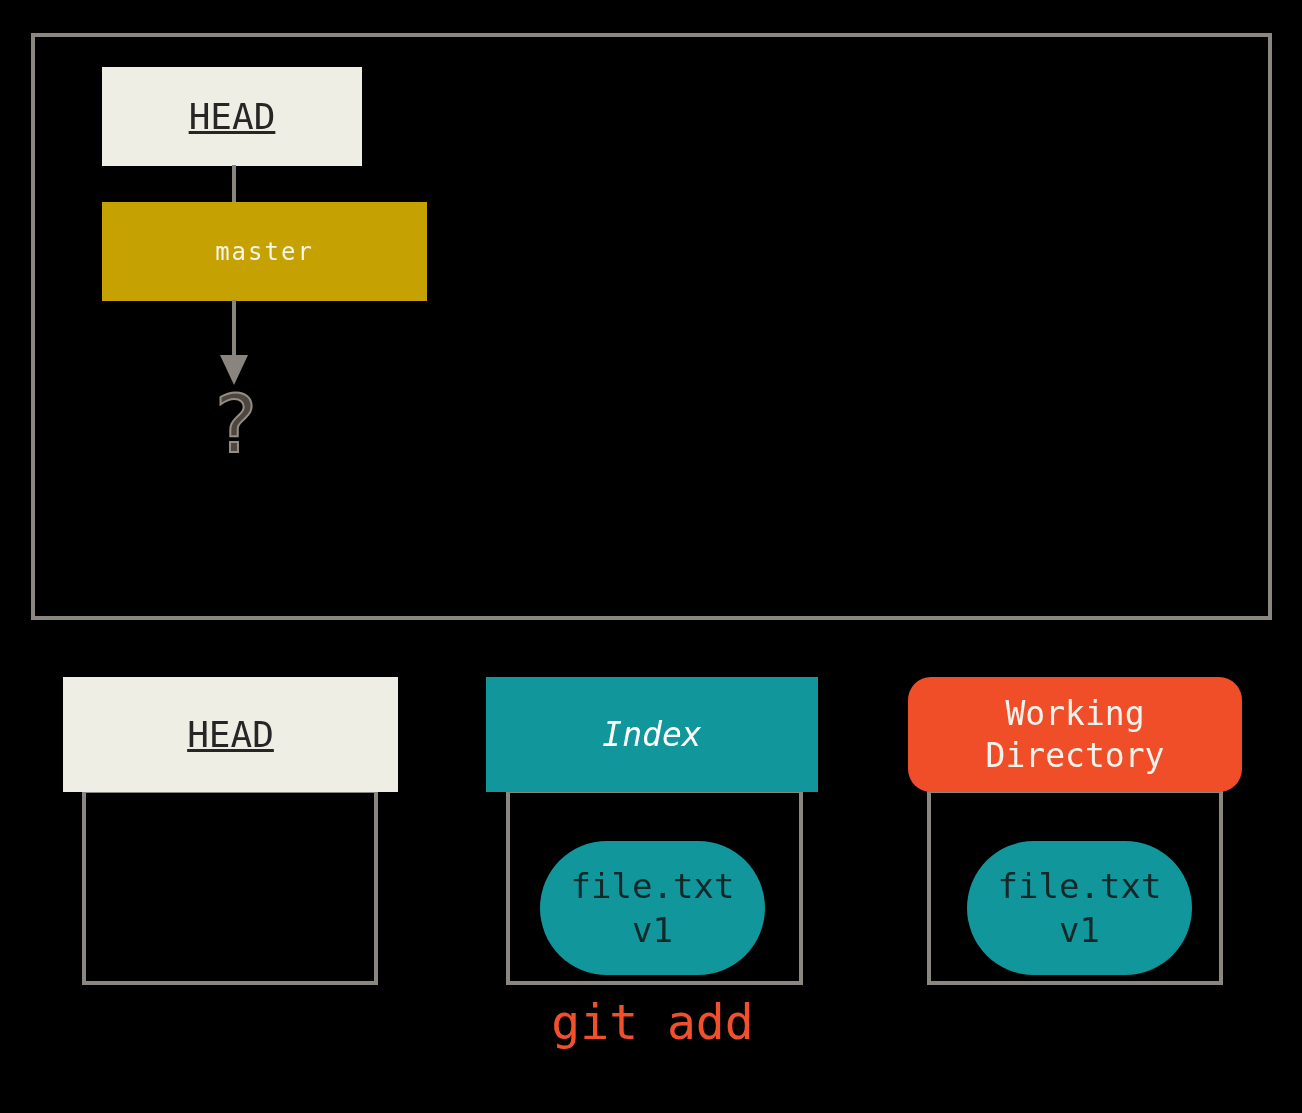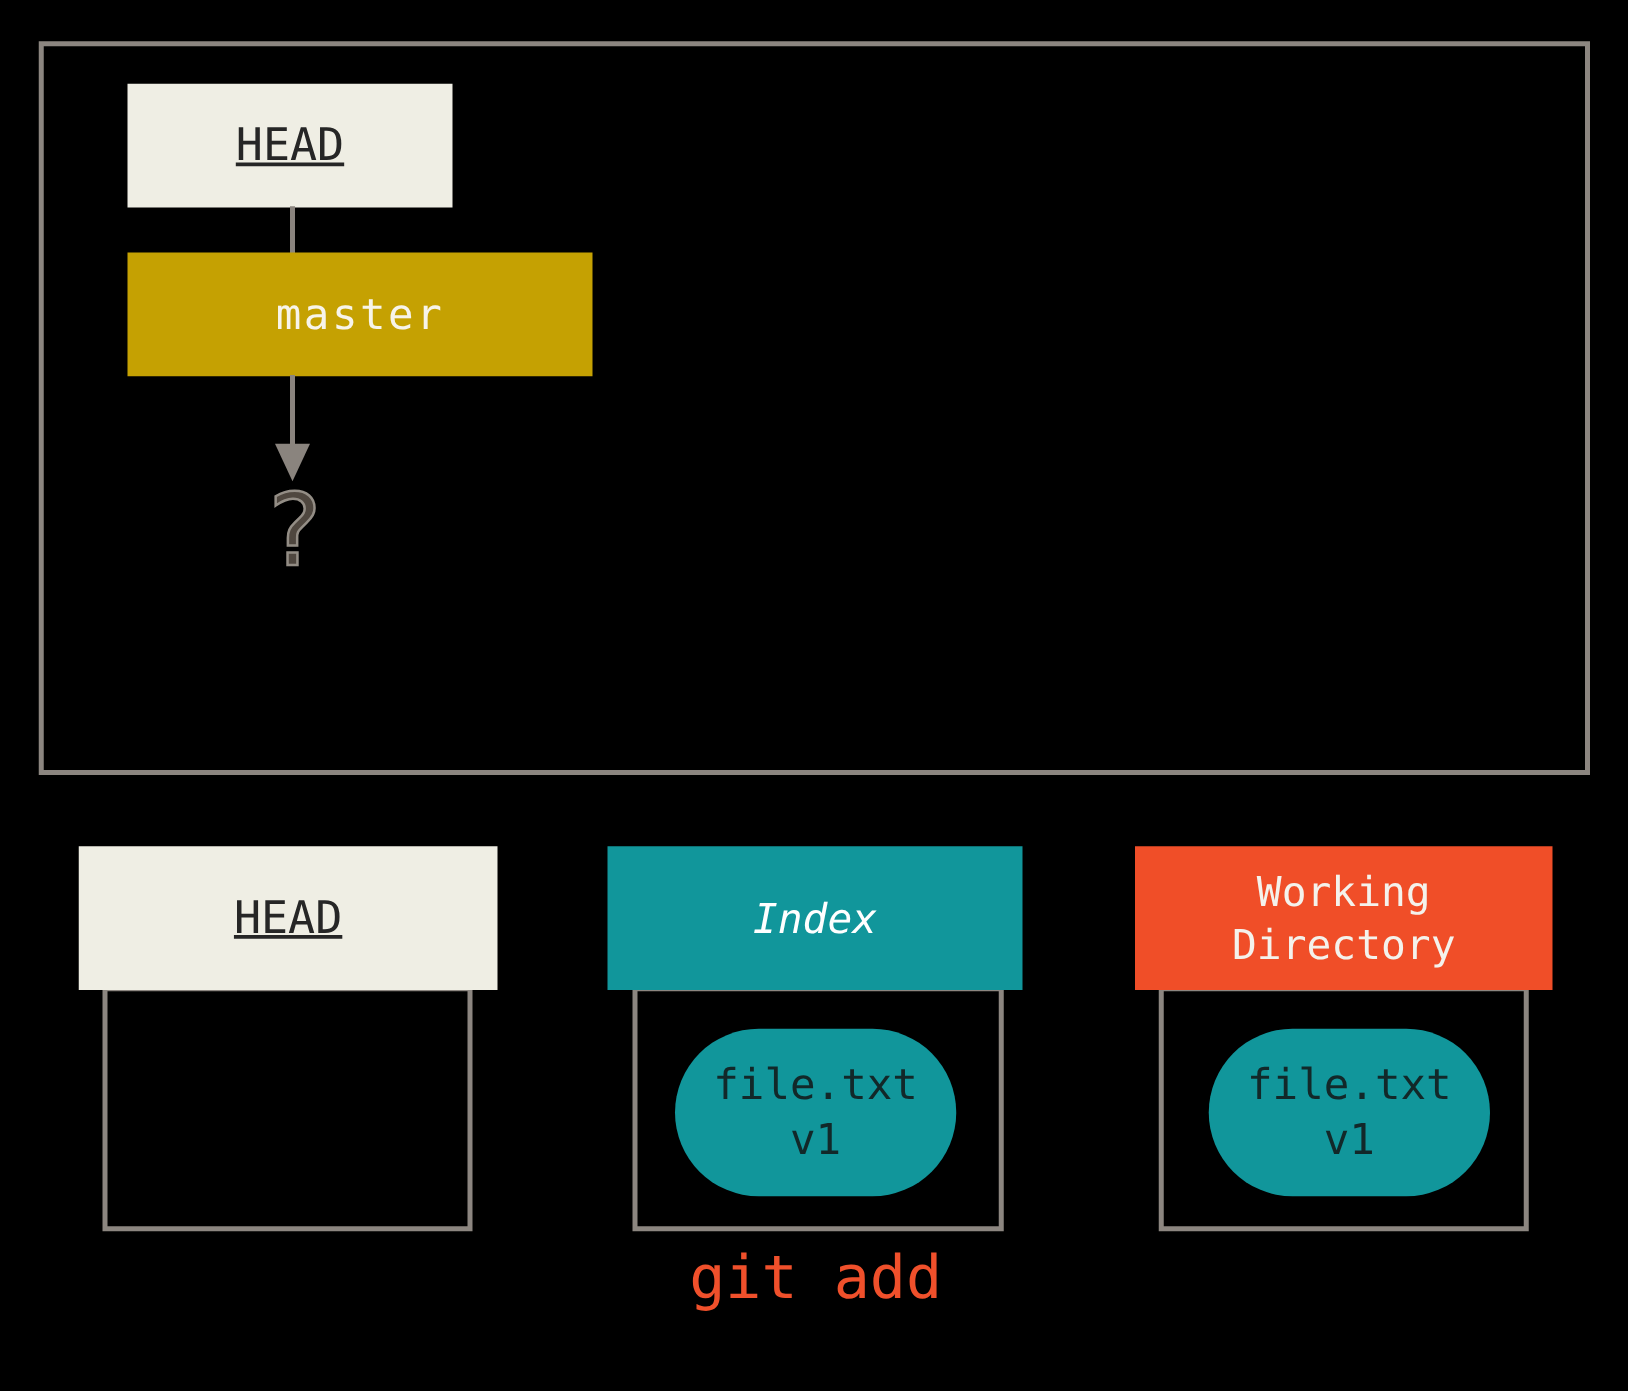--- a/index.html
+++ b/index.html
@@ -39,21 +39,21 @@
     align-items: center;
     justify-content: center;
     text-align: center;
   }
   .cream   { background: #EFEEE4; color: #262626; text-decoration: underline; }
   .gold    { background: #C5A102; color: #F7F4EA; }
   .teal    { background: #11969B; color: #ffffff; font-style: italic; }
   .orange  { background: #F04E28; color: #F4F2EC; }
 
   .head-top   { left: 67px;  top: 30px;  width: 260px; height: 99px; font-size: 36px; }
-  .master-box { left: 67px;  top: 165px; width: 372px; height: 99px; font-size: 34px; letter-spacing: 2px; }
+  .master-box { left: 67px;  top: 165px; width: 325px; height: 99px; font-size: 24px; letter-spacing: 2px; }
 
   .conn { background: #8A847E; width: 4px; }
   .conn1 { left: 197px; top: 128px; height: 38px; }
   .conn2 { left: 197px; top: 263px; height: 56px; }
   .arrow-head {
     left: 185px; top: 318px;
     width: 0; height: 0;
     border-left: 14px solid transparent;
     border-right: 14px solid transparent;
     border-top: 30px solid #8A847E;
@@ -64,35 +64,35 @@
     font-size: 80px;
     line-height: 1;
     color: #4F473F;
     -webkit-text-stroke: 2px #938D85;
   }
 
   
   .area-header { height: 115px; top: 677px; font-size: 33px; line-height: 1.25; z-index: 2; }
   .head2-header  { left: 63px;  width: 335px; font-size: 36px; }
   .index-header  { left: 486px; width: 332px; }
-  .wd-header     { left: 908px; width: 334px; }
+  .wd-header     { left: 908px; width: 334px; border-radius: 23px; }
   .wd-header .wrap { display: block; max-width: 240px; margin: 0 auto; }
 
   .area-outline {
     top: 789px; height: 196px;
     border: 4px solid #8C8680;
     background: transparent;
     z-index: 1;
   }
   .head2-outline { left: 82px;  width: 296px; }
   .index-outline { left: 506px; width: 297px; }
   .wd-outline    { left: 927px; width: 296px; }
 
   .file-pill {
-    top: 823px; width: 225px; height: 134px;
+    top: 841px; width: 225px; height: 134px;
     background: #11969B;
     border-radius: 67px;
     color: #122829;
     font-size: 34px;
     line-height: 1.3;
     display: flex;
     flex-direction: column;
     align-items: center;
     justify-content: center;
     z-index: 2;

